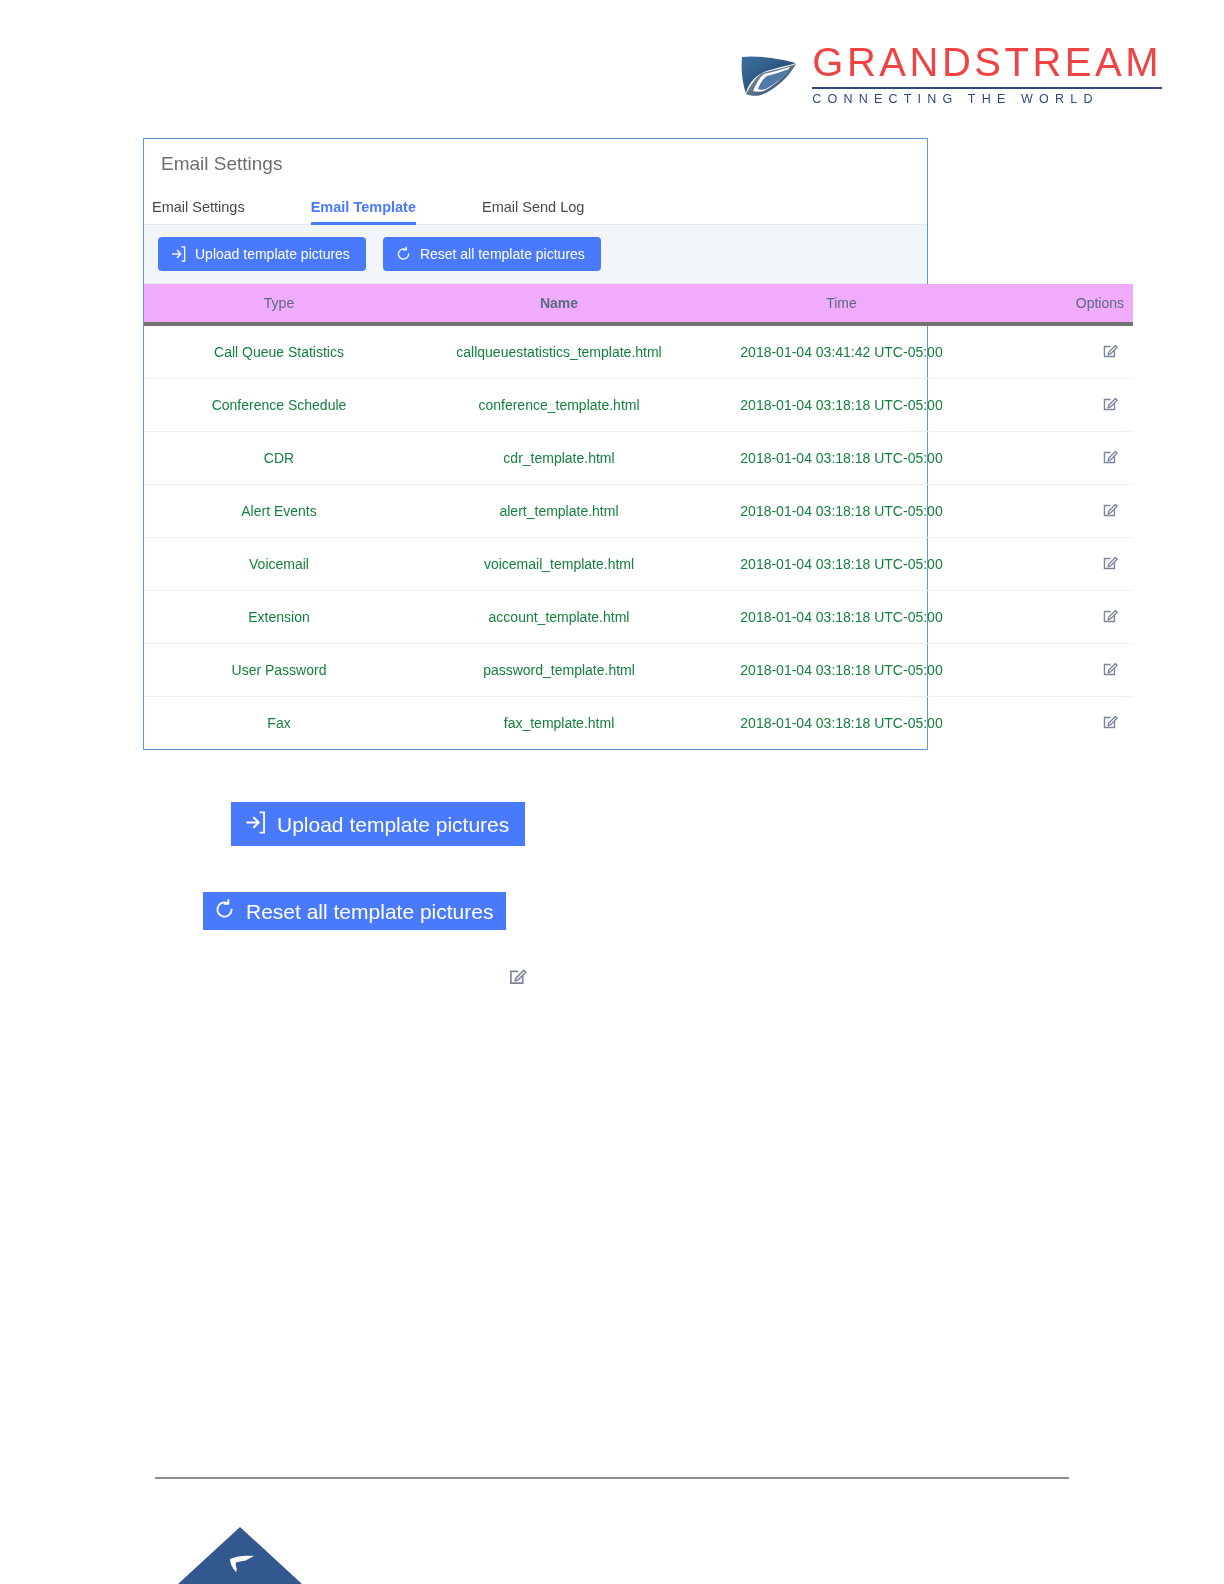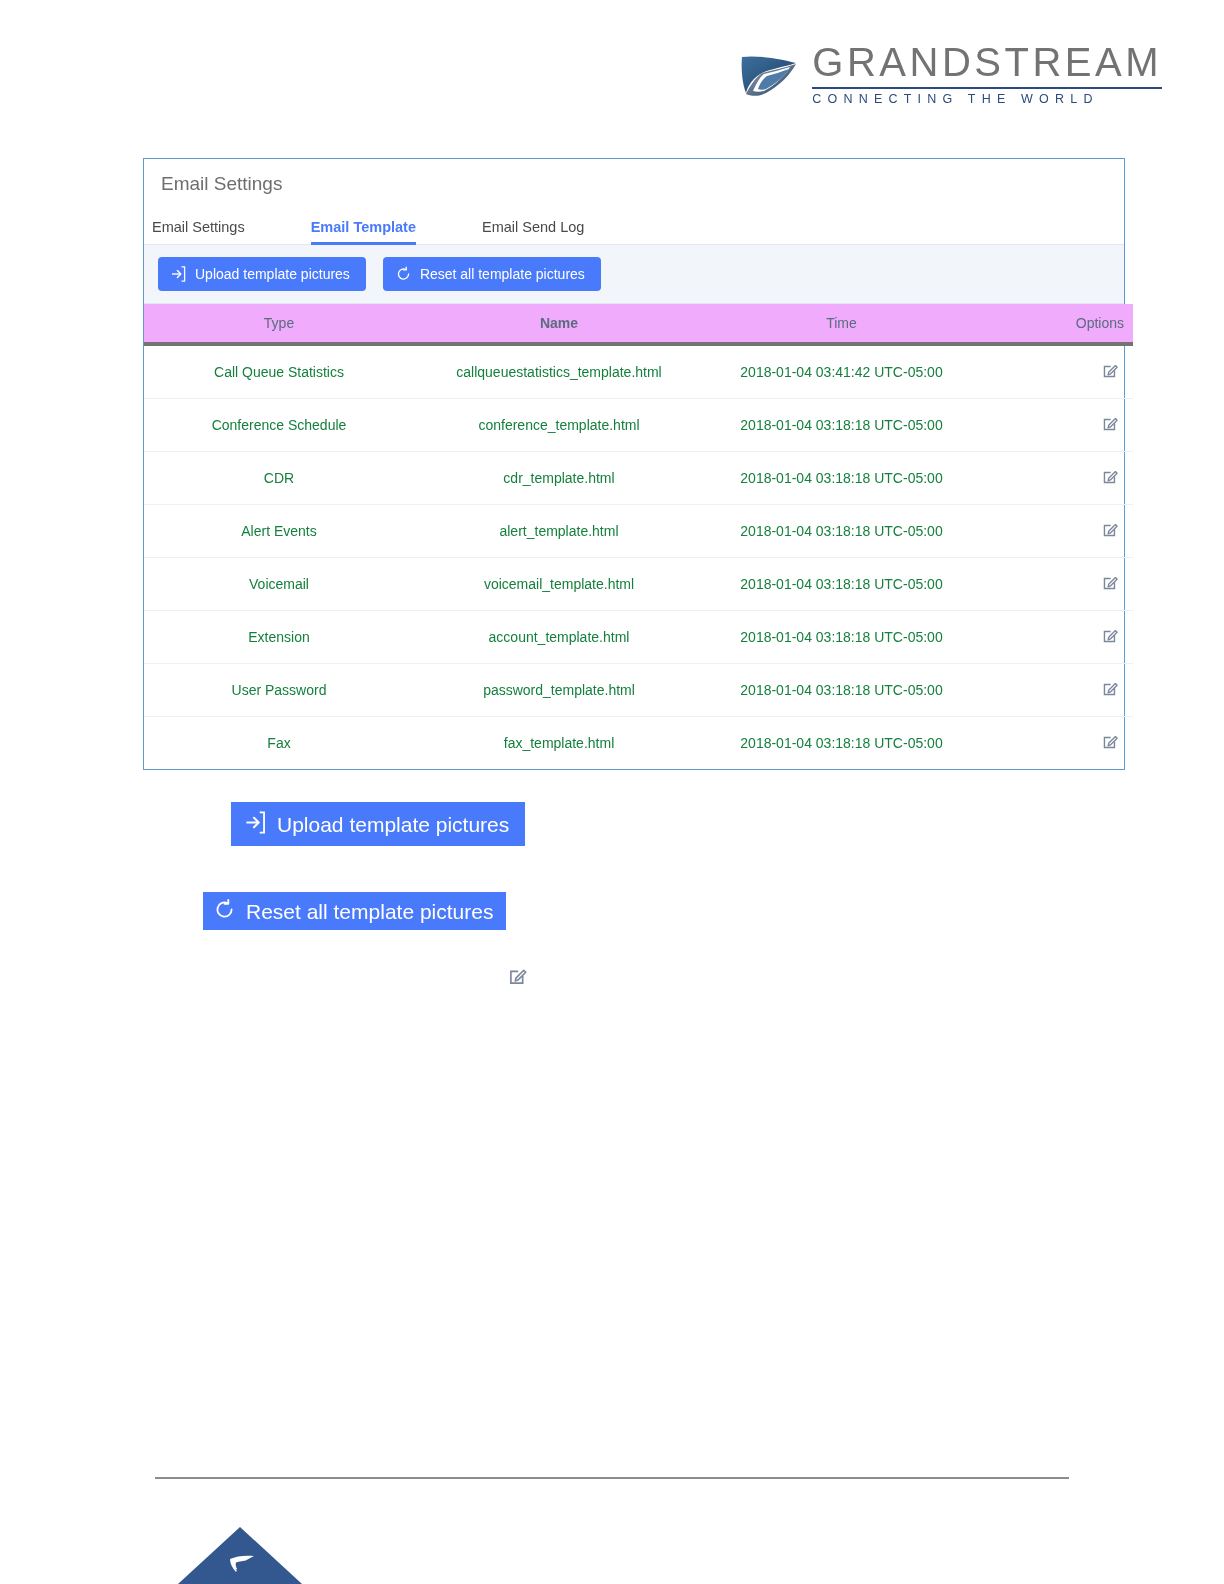--- a/index.html
+++ b/index.html
@@ -23,21 +23,21 @@
     display: flex;
     align-items: center;
     gap: 14px;
   }
   .brand-mark { width: 58px; height: 50px; display:block; }
   .brand-text-wrap { display: flex; flex-direction: column; gap: 2px; }
   .brand-word {
     font-family: "Liberation Sans", sans-serif;
     font-size: 40px;
     letter-spacing: 3.5px;
-    color: #737373;
+    color: #ef4444;
     font-weight: 400;
     line-height: 1;
   }
   .brand-rule {
     height: 2px;
     background: #2c4a7c;
     margin-top: 3px;
     margin-bottom: 2px;
   }
   .brand-tag {
@@ -45,25 +45,24 @@
     letter-spacing: 6.2px;
     color: #2c4a7c;
     line-height: 1;
   }
 
   
   .panel {
     position: absolute;
     left: 143px;
     top: 138px;
-    width: 982px;
+    width: 785px;
     border: 1px solid #5b9bd5;
     background: #ffffff;
     box-sizing: border-box;
-    margin-top: 20px;
   }
   .panel-title {
     font-size: 19px;
     color: #6e6e6e;
     padding: 14px 0 12px 17px;
     line-height: 1.2;
   }
 
   
   .tabs {

